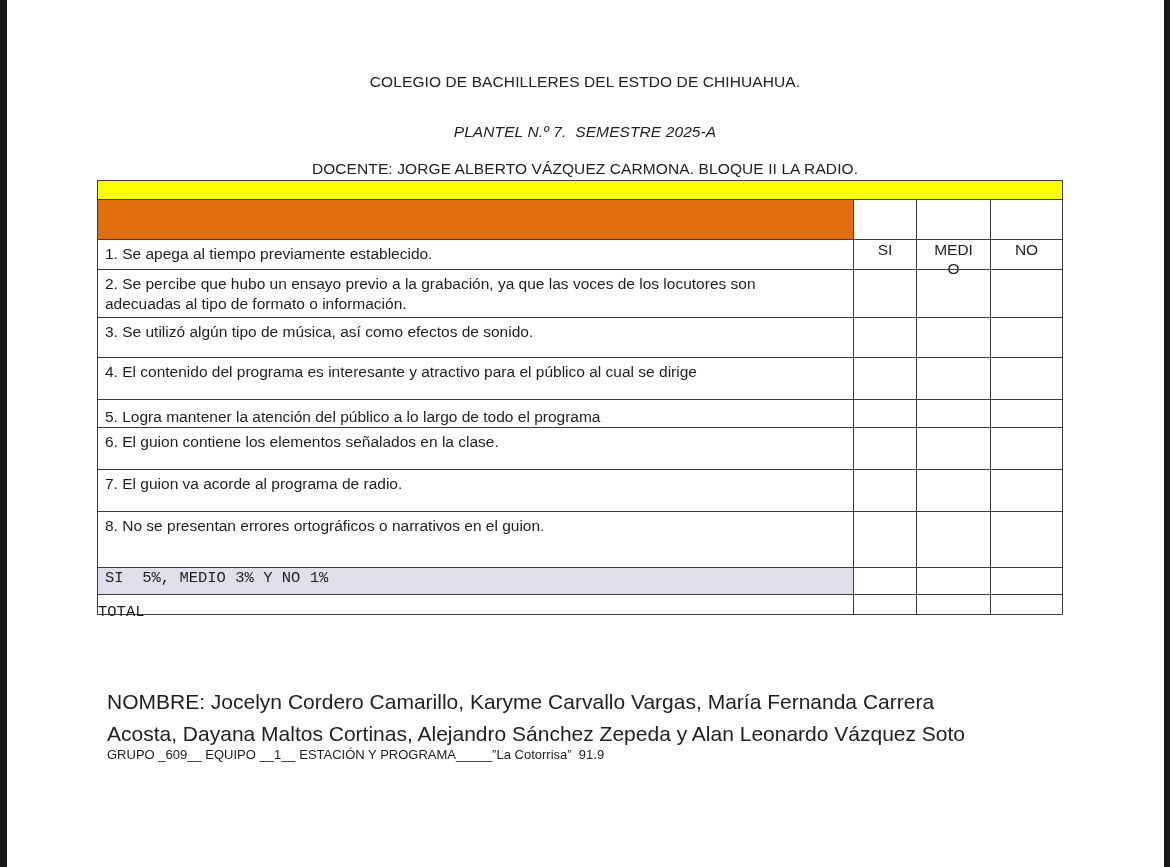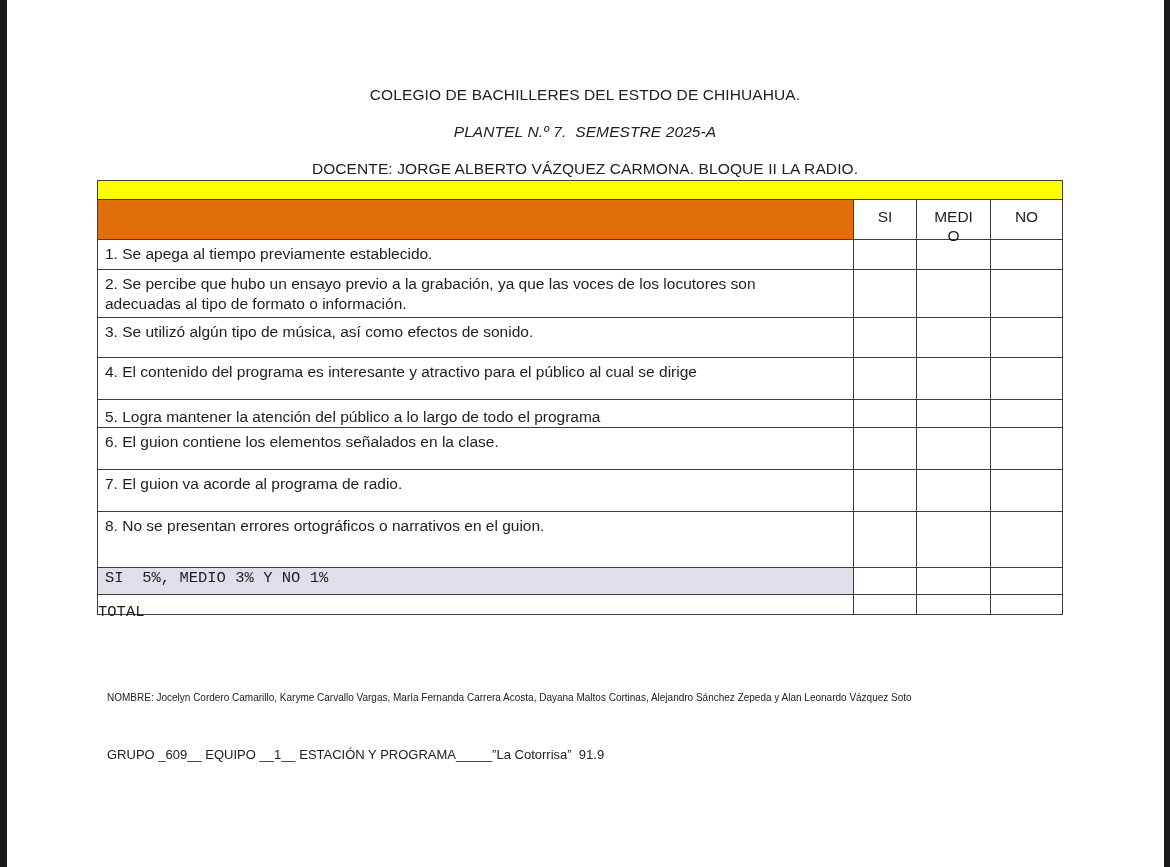--- a/index.html
+++ b/index.html
@@ -17,21 +17,21 @@
   .edge { position:absolute; top:0; bottom:0; background:#18181d; }
   .edge.left  { left:0;  width:7px; }
   .edge.right { right:0; width:6px; }
 
   
   .heading {
     position:absolute; left:0; width:1170px;
     text-align:center; font-size:15.5px; letter-spacing:0.1px;
     white-space:pre; color:#212121;
   }
-  .h-title   { top:86px; }
+  .h-title   { top:73px; }
   .h-plantel { top:123px;font-style:italic; }
   .h-docente { top:160px;text-align:center; }
 
   
   .yellow-banner {
     position:absolute; left:97px; top:180px; width:966px; height:20px;
     background:var(--yellow); border:1px solid var(--bd);
   }
   .grid {
     position:absolute; left:97px; top:199px; width:966px;
@@ -45,39 +45,39 @@
   .cell {
     position:relative;
     border-right:1px solid var(--bd);
     border-bottom:1px solid var(--bd);
     background:transparent;
     overflow:visible;
   }
   .cell.orange { background:var(--orange); }
   .cell.scale  { background:var(--lavender); }
 
-  .hdr .txt { display:block; text-align:center; padding-top:7px; line-height:19px; }
+  .hdr .txt { display:block; text-align:center; padding-top:7px; line-height:19px;margin-top:33px; }
   .hdr.medio .txt { padding:7px 13px 0; word-break:break-all; }
 
   .c-crit .txt {
     display:block; padding:4px 10px 0 7px;
     line-height:20px; max-width:690px; white-space:normal;
   }
   .row4 .txt  { padding-top:7px; }
   .scale .txt { padding-top:0; max-width:none; white-space:pre;font-family:Liberation Mono, monospace; }
   .total .txt { padding:7px 22px 0 0; max-width:none;font-family:Liberation Mono, monospace; }
 
   
   .caption {
     position:absolute; left:100px; top:626px;
     font-size:15.5px; white-space:pre; color:#212121;
   }
   .names {
     position:absolute; left:107px; top:686px; width:884px;
-    font-size:10px; line-height:23px; color:#212121;
+    font-size:21px; line-height:32px; color:#212121;
   }
   .group {
     position:absolute; left:107px; top:747px;
     font-size:13px; white-space:pre; color:#212121;
   }
 </style>
 </head>
 <body>
 
 <div class="page">

